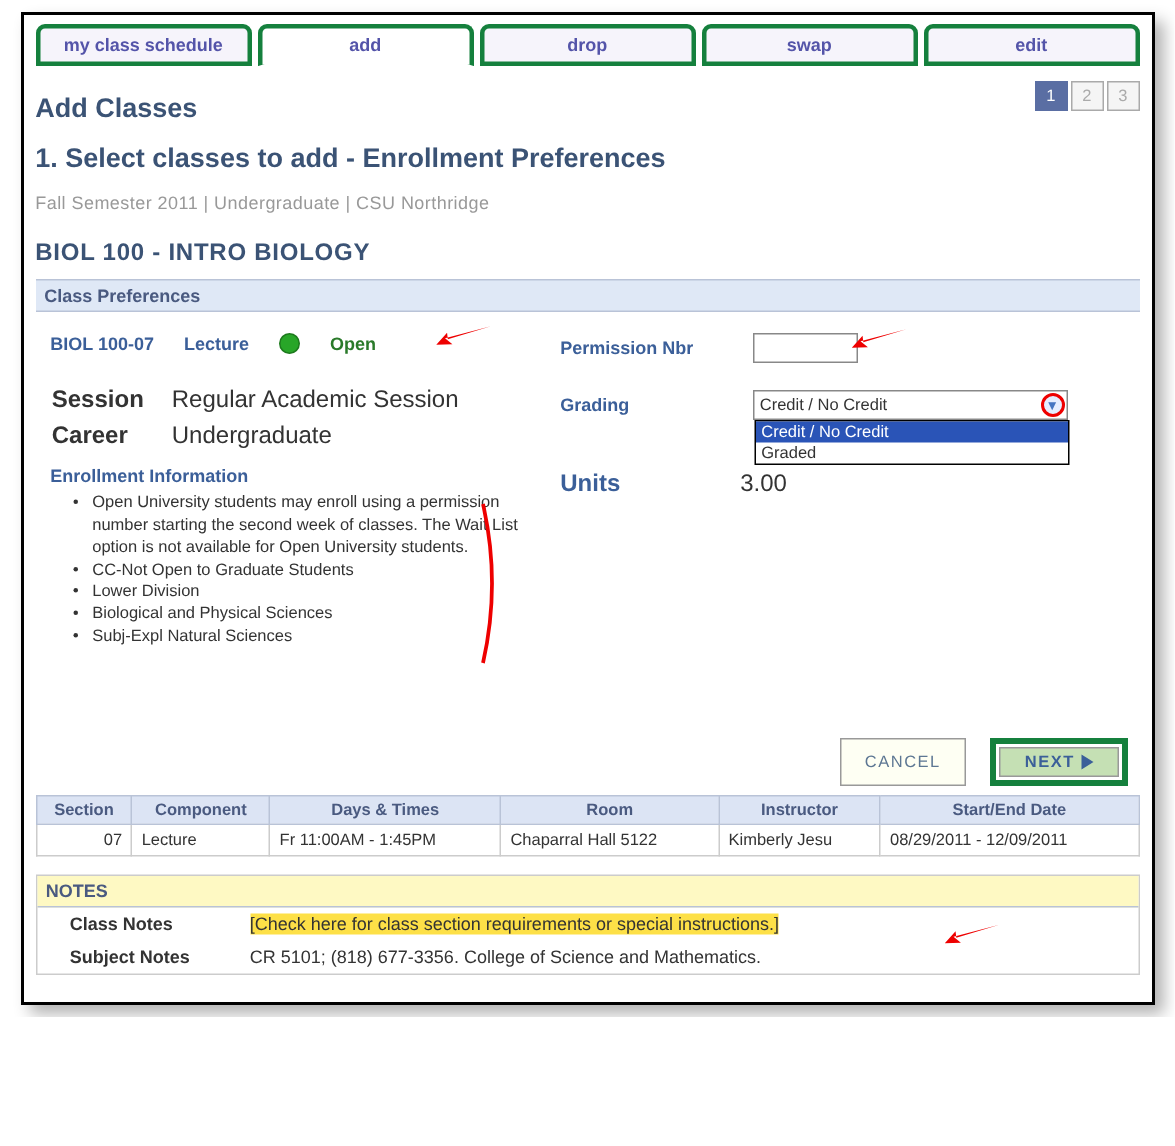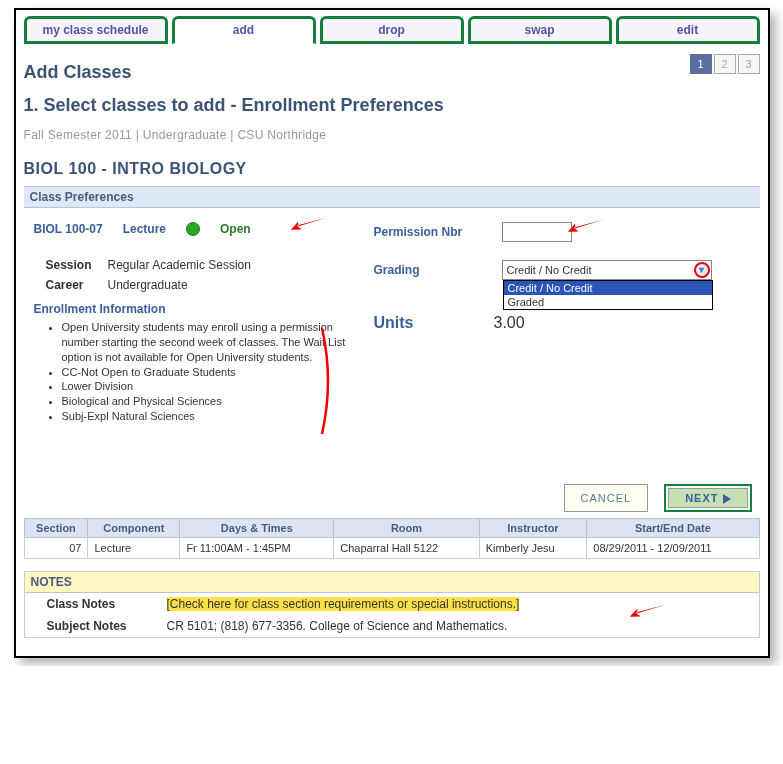--- a/index.html
+++ b/index.html
@@ -17,37 +17,37 @@
     .course-title { color: #3b5375; font-weight: bold; font-size: 16px; margin: 6px 0 8px; letter-spacing: .5px; }
     .section-bar { background: #dfe8f6; border-top: 1px solid #b9c3d7; border-bottom: 1px solid #b9c3d7; padding: 3px 6px; font-weight: bold; color: #4a5a80; font-size: 12px; }
     .pref-area { display: flex; gap: 10px; margin: 14px 10px 0; position: relative; }
     .left-col { flex: 0 0 330px; }
     .right-col { flex: 1; }
     .class-line { display: flex; align-items: center; gap: 20px; margin-bottom: 22px; }
     .class-link { color: #3b5f99; font-weight: bold; font-size: 12px; cursor: pointer; }
     .lecture-lbl { color: #3b5f99; font-weight: bold; }
     .status-dot { width: 14px; height: 14px; background: #28a628; border-radius: 50%; border: 1px solid #1d7a1d; display: inline-block; }
     .open-lbl { color: #2a7a2a; font-weight: bold; font-size: 12px; }
-    .kv { display: flex; margin: 6px 12px; font-size: 12px; }
+    .kv { display: flex; gap: 18px; margin: 6px 1px; font-size: 16px; }
     .kv .k { font-weight: bold; width: 62px; color: #333; }
     .enroll-head { font-weight: bold; color: #3b5f99; margin: 10px 0 4px; font-size: 12px; }
     ul.enroll { list-style: disc; margin-left: 28px; font-size: 11px; line-height: 1.35; color: #333; }
     .form-row { display: flex; align-items: center; margin-bottom: 18px; gap: 18px; }
     .form-row label { color: #3b5f99; font-weight: bold; width: 110px; font-size: 12px; }
     .perm-input { width: 70px; height: 20px; border: 1px solid #888; }
     .grading-select { width: 210px; height: 20px; border: 1px solid #888; font-size: 11px; background: #fff; position: relative; display: flex; align-items: center; justify-content: space-between; padding: 0 1px 0 4px; }
     .grading-arrow { width: 16px; height: 16px; background: #e5edff; border: 2px solid #e00; border-radius: 50%; display: flex; align-items: center; justify-content: center; color: #4474c2; font-size: 9px; cursor: pointer; }
     .dropdown-open { position: absolute; top: 19px; left: 0; width: 210px; border: 1px solid #000; background: #fff; z-index: 10; }
     .dropdown-open div { padding: 1px 4px; font-size: 11px; }
     .dropdown-open .sel { background: #2a54b7; color: #fff; }
     .units-row { display: flex; align-items: center; gap: 10px; margin-top: 34px; font-size: 16px; }
     .units-row .lbl { color: #3b5f99; font-weight: bold; width: 110px; }
     .btn-row { display: flex; gap: 16px; justify-content: flex-end; margin: 60px 8px 6px 0; }
     .btn { padding: 3px 16px; font-family: inherit; font-size: 11px; border: 1px solid #999; background: #fefff3; color: #5d7793; letter-spacing: 1px; cursor: pointer; }
-    .btn-next-wrap { border: 2px solid #15803d; padding: 2px; }
+    .btn-next-wrap { border: 4px solid #15803d; padding: 2px; }
     .btn-next { background: #c5e0b4; color: #3b5f99; font-weight: bold; border: 1px solid #999; padding: 3px 16px; }
     .btn-next::after { content: ''; display: inline-block; width: 0; height: 0; border-top: 5px solid transparent; border-bottom: 5px solid transparent; border-left: 8px solid #3b5f99; margin-left: 4px; vertical-align: -2px; }
     table.sched { width: 100%; border-collapse: collapse; margin-top: 4px; font-size: 11px; }
     table.sched th { background: #dce4f4; border: 1px solid #b9c3d7; padding: 3px 4px; color: #4a5a80; font-weight: bold; }
     table.sched td { border: 1px solid #ccc; padding: 4px 6px; vertical-align: top; }
     .notes-box { border: 1px solid #ccc; margin-top: 12px; }
     .notes-head { background: #fef9c3; border-bottom: 1px solid #b9c3d7; padding: 3px 6px; color: #4a5a80; font-weight: bold; font-size: 12px; }
     .note-row { display: flex; gap: 20px; padding: 4px 22px; font-size: 12px; }
     .note-row .nk { width: 100px; font-weight: bold; color: #333; }
     .note-row .nv { flex: 1; }

